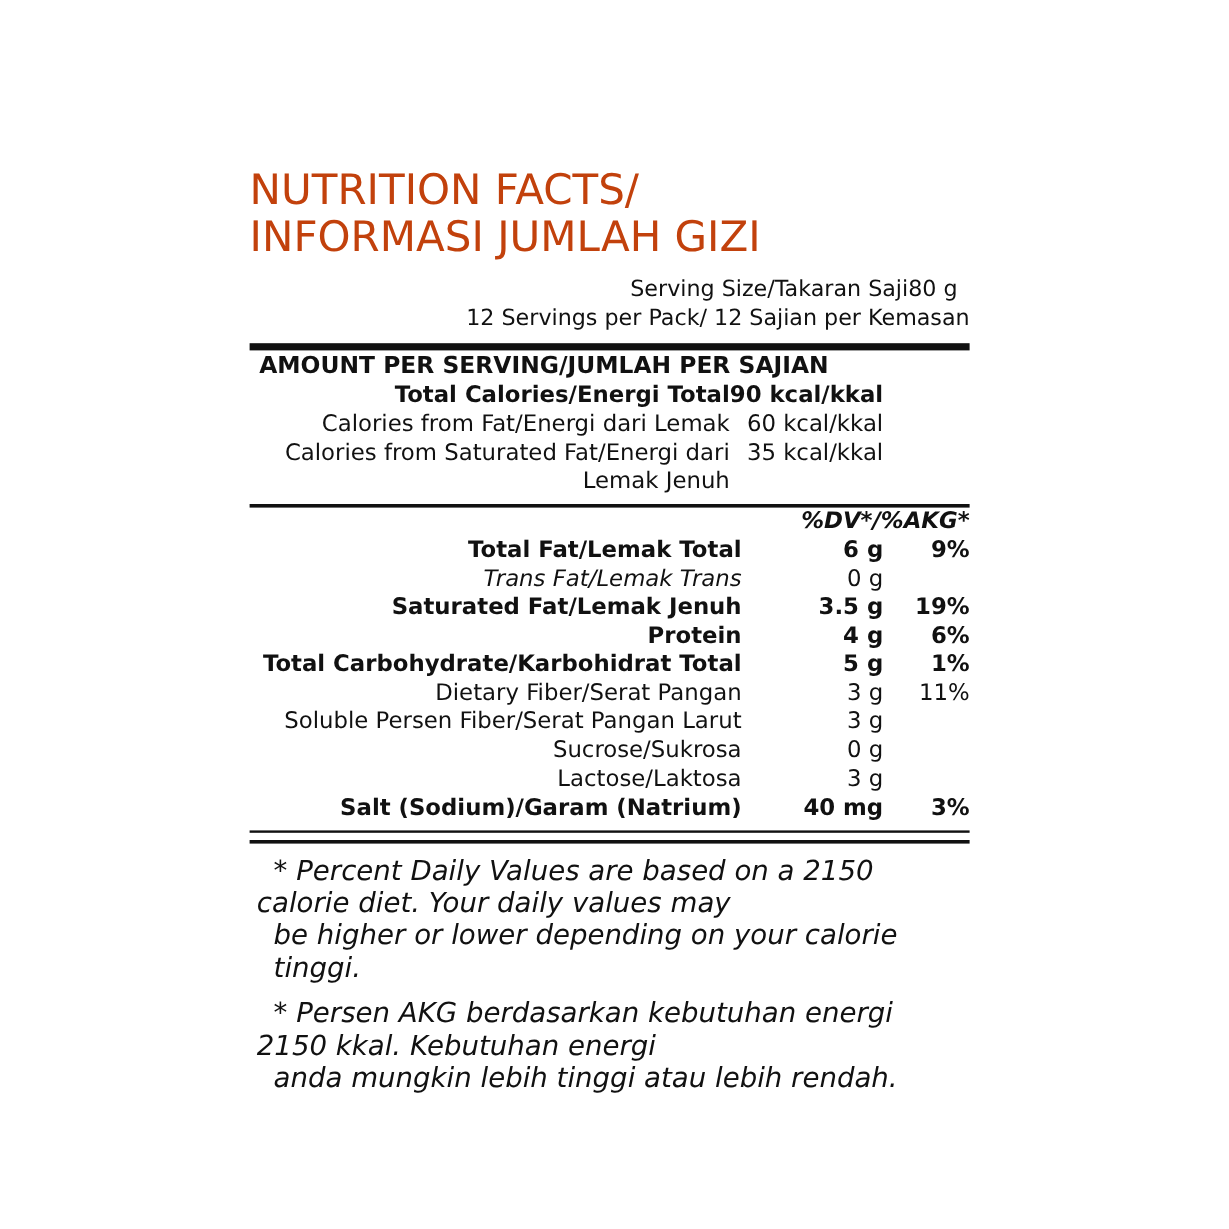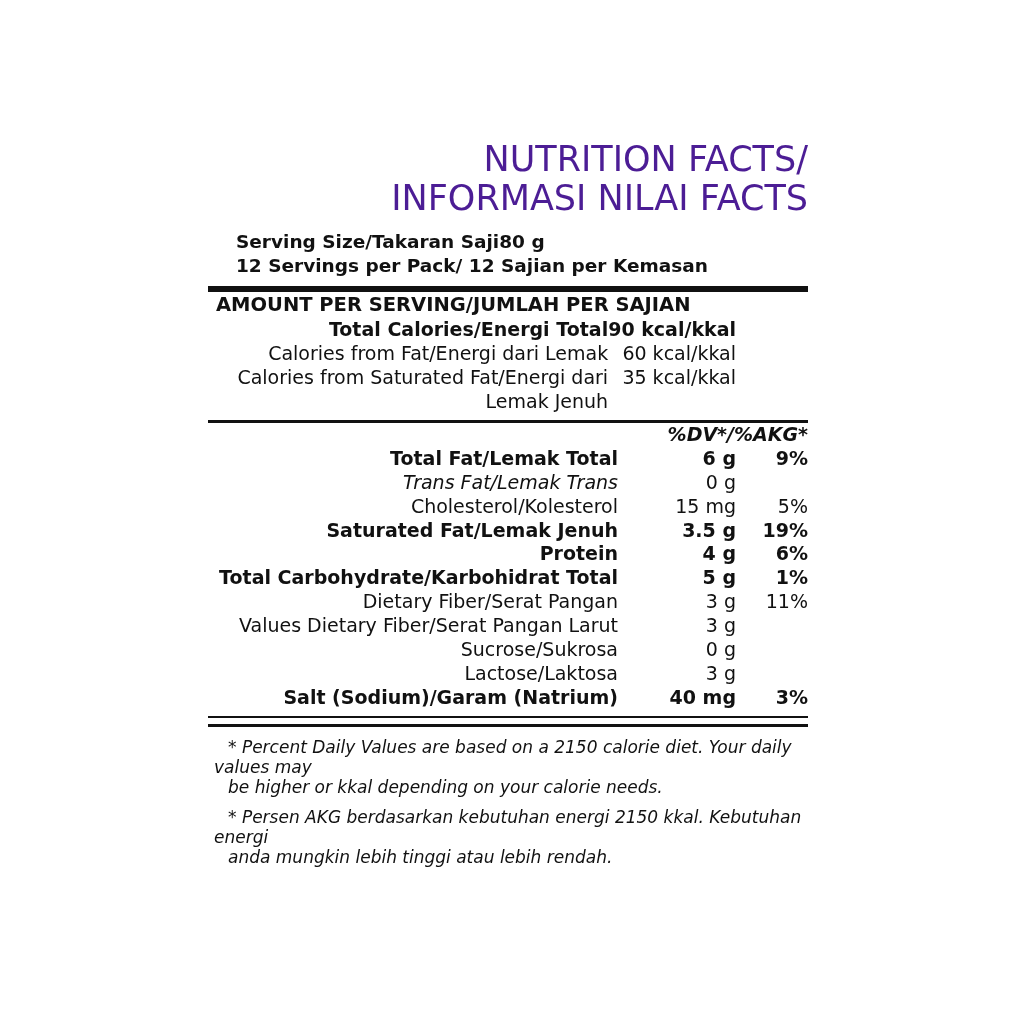--- a/index.html
+++ b/index.html
@@ -15,41 +15,40 @@
     position: relative;
     overflow: hidden;
   }
   .panel {
     position: absolute;
     left: 208px;
     top: 140px;
     width: 600px;
   }
   .title {
-    text-align: right;
+    text-align: left;
     font-size: 35px;
     line-height: 1.12;
     font-weight: 400;
     letter-spacing: 0px;
-    color: #4c1d95;
+    color: #c2410c;
     font-family: "DejaVu Sans", sans-serif;
   }
   .title div { white-space: nowrap; }
 
   .serving-block {
     margin-top: 12px;
     padding-left: 28px;
     font-size: 18.5px;
     line-height: 1.28;
   }
   .serving-row {
     display: flex;
-    justify-content: flex-start;
+    justify-content: flex-end;
     align-items: baseline;
-    font-weight: bold;
   }
   .serving-row .right { padding-right: 10px; }
 
   .rule-thick {
     border-top: 6px solid #111;
     margin-top: 8px;
   }
   .rule-med {
     border-top: 3px solid #111;
   }
@@ -87,40 +86,40 @@
     font-weight: bold;
     font-style: italic;
     font-size: 19px;
     text-align: right;
     padding-bottom: 2px;
     padding-right: 8px;
   }
   .footnotes {
     margin-top: 10px;
     padding-left: 6px;
-    font-size: 17px;
+    font-size: 23px;
     font-style: italic;
     line-height: 1.18;
   }
   .footnotes p { margin: 0 0 10px 0; }
   .footnotes .hang {
     padding-left: 14px;
     text-indent: -14px;
   }
   .footnotes .cont { padding-left: 14px; display: block; }
   .sec-pad { height: 6px; }
 </style>
 </head>
 <body>
 
 <div class="panel">
 
   <div class="title">
     <div>NUTRITION FACTS/</div>
-    <div>INFORMASI NILAI FACTS</div>
+    <div>INFORMASI JUMLAH GIZI</div>
   </div>
 
   <div class="serving-block">
     <div class="serving-row">
       <span>Serving Size/Takaran Saji</span>
       <span class="right">80 g</span>
     </div>
     <div class="serving-row">
       <span>12 Servings per Pack/ 12 Sajian per Kemasan</span>
     </div>
@@ -162,46 +161,41 @@
       <td class="label b ind0">Total Fat/Lemak Total</td>
       <td class="amount b">6 g</td>
       <td class="dv b">9%</td>
     </tr>
     <tr>
       <td class="label i ind1">Trans Fat/Lemak Trans</td>
       <td class="amount">0 g</td>
       <td class="dv"></td>
     </tr>
     <tr>
-      <td class="label ind1">Cholesterol/Kolesterol</td>
-      <td class="amount">15 mg</td>
-      <td class="dv">5%</td>
-    </tr>
-    <tr>
       <td class="label b ind0">Saturated Fat/Lemak Jenuh</td>
       <td class="amount b">3.5 g</td>
       <td class="dv b">19%</td>
     </tr>
     <tr>
       <td class="label b ind0">Protein</td>
       <td class="amount b">4 g</td>
       <td class="dv b">6%</td>
     </tr>
     <tr>
       <td class="label b ind0">Total Carbohydrate/Karbohidrat Total</td>
       <td class="amount b">5 g</td>
       <td class="dv b">1%</td>
     </tr>
     <tr>
       <td class="label ind1">Dietary  Fiber/Serat Pangan</td>
       <td class="amount">3 g</td>
       <td class="dv">11%</td>
     </tr>
     <tr>
-      <td class="label ind2">Values Dietary Fiber/Serat Pangan Larut</td>
+      <td class="label ind2">Soluble Persen Fiber/Serat Pangan Larut</td>
       <td class="amount">3 g</td>
       <td class="dv"></td>
     </tr>
     <tr>
       <td class="label ind1">Sucrose/Sukrosa</td>
       <td class="amount">0 g</td>
       <td class="dv"></td>
     </tr>
     <tr>
       <td class="label ind1">Lactose/Laktosa</td>
@@ -219,21 +213,21 @@
   <div class="sec-pad"></div>
   <div class="rule-thin"></div>
 
 
   <div class="sec-pad"></div>
   <div class="rule-med"></div>
 
   <div class="footnotes">
     <p>
       <span class="hang">* Percent Daily Values are based on a 2150 calorie diet. Your daily values may</span>
-      <span class="cont">be higher or kkal depending on your calorie needs.</span>
+      <span class="cont">be higher or lower depending on your calorie tinggi.</span>
     </p>
     <p>
       <span class="hang">* Persen AKG berdasarkan kebutuhan energi 2150 kkal. Kebutuhan energi</span>
       <span class="cont">anda mungkin lebih tinggi atau lebih rendah.</span>
     </p>
   </div>
 
 </div>
 
 </body></html>

